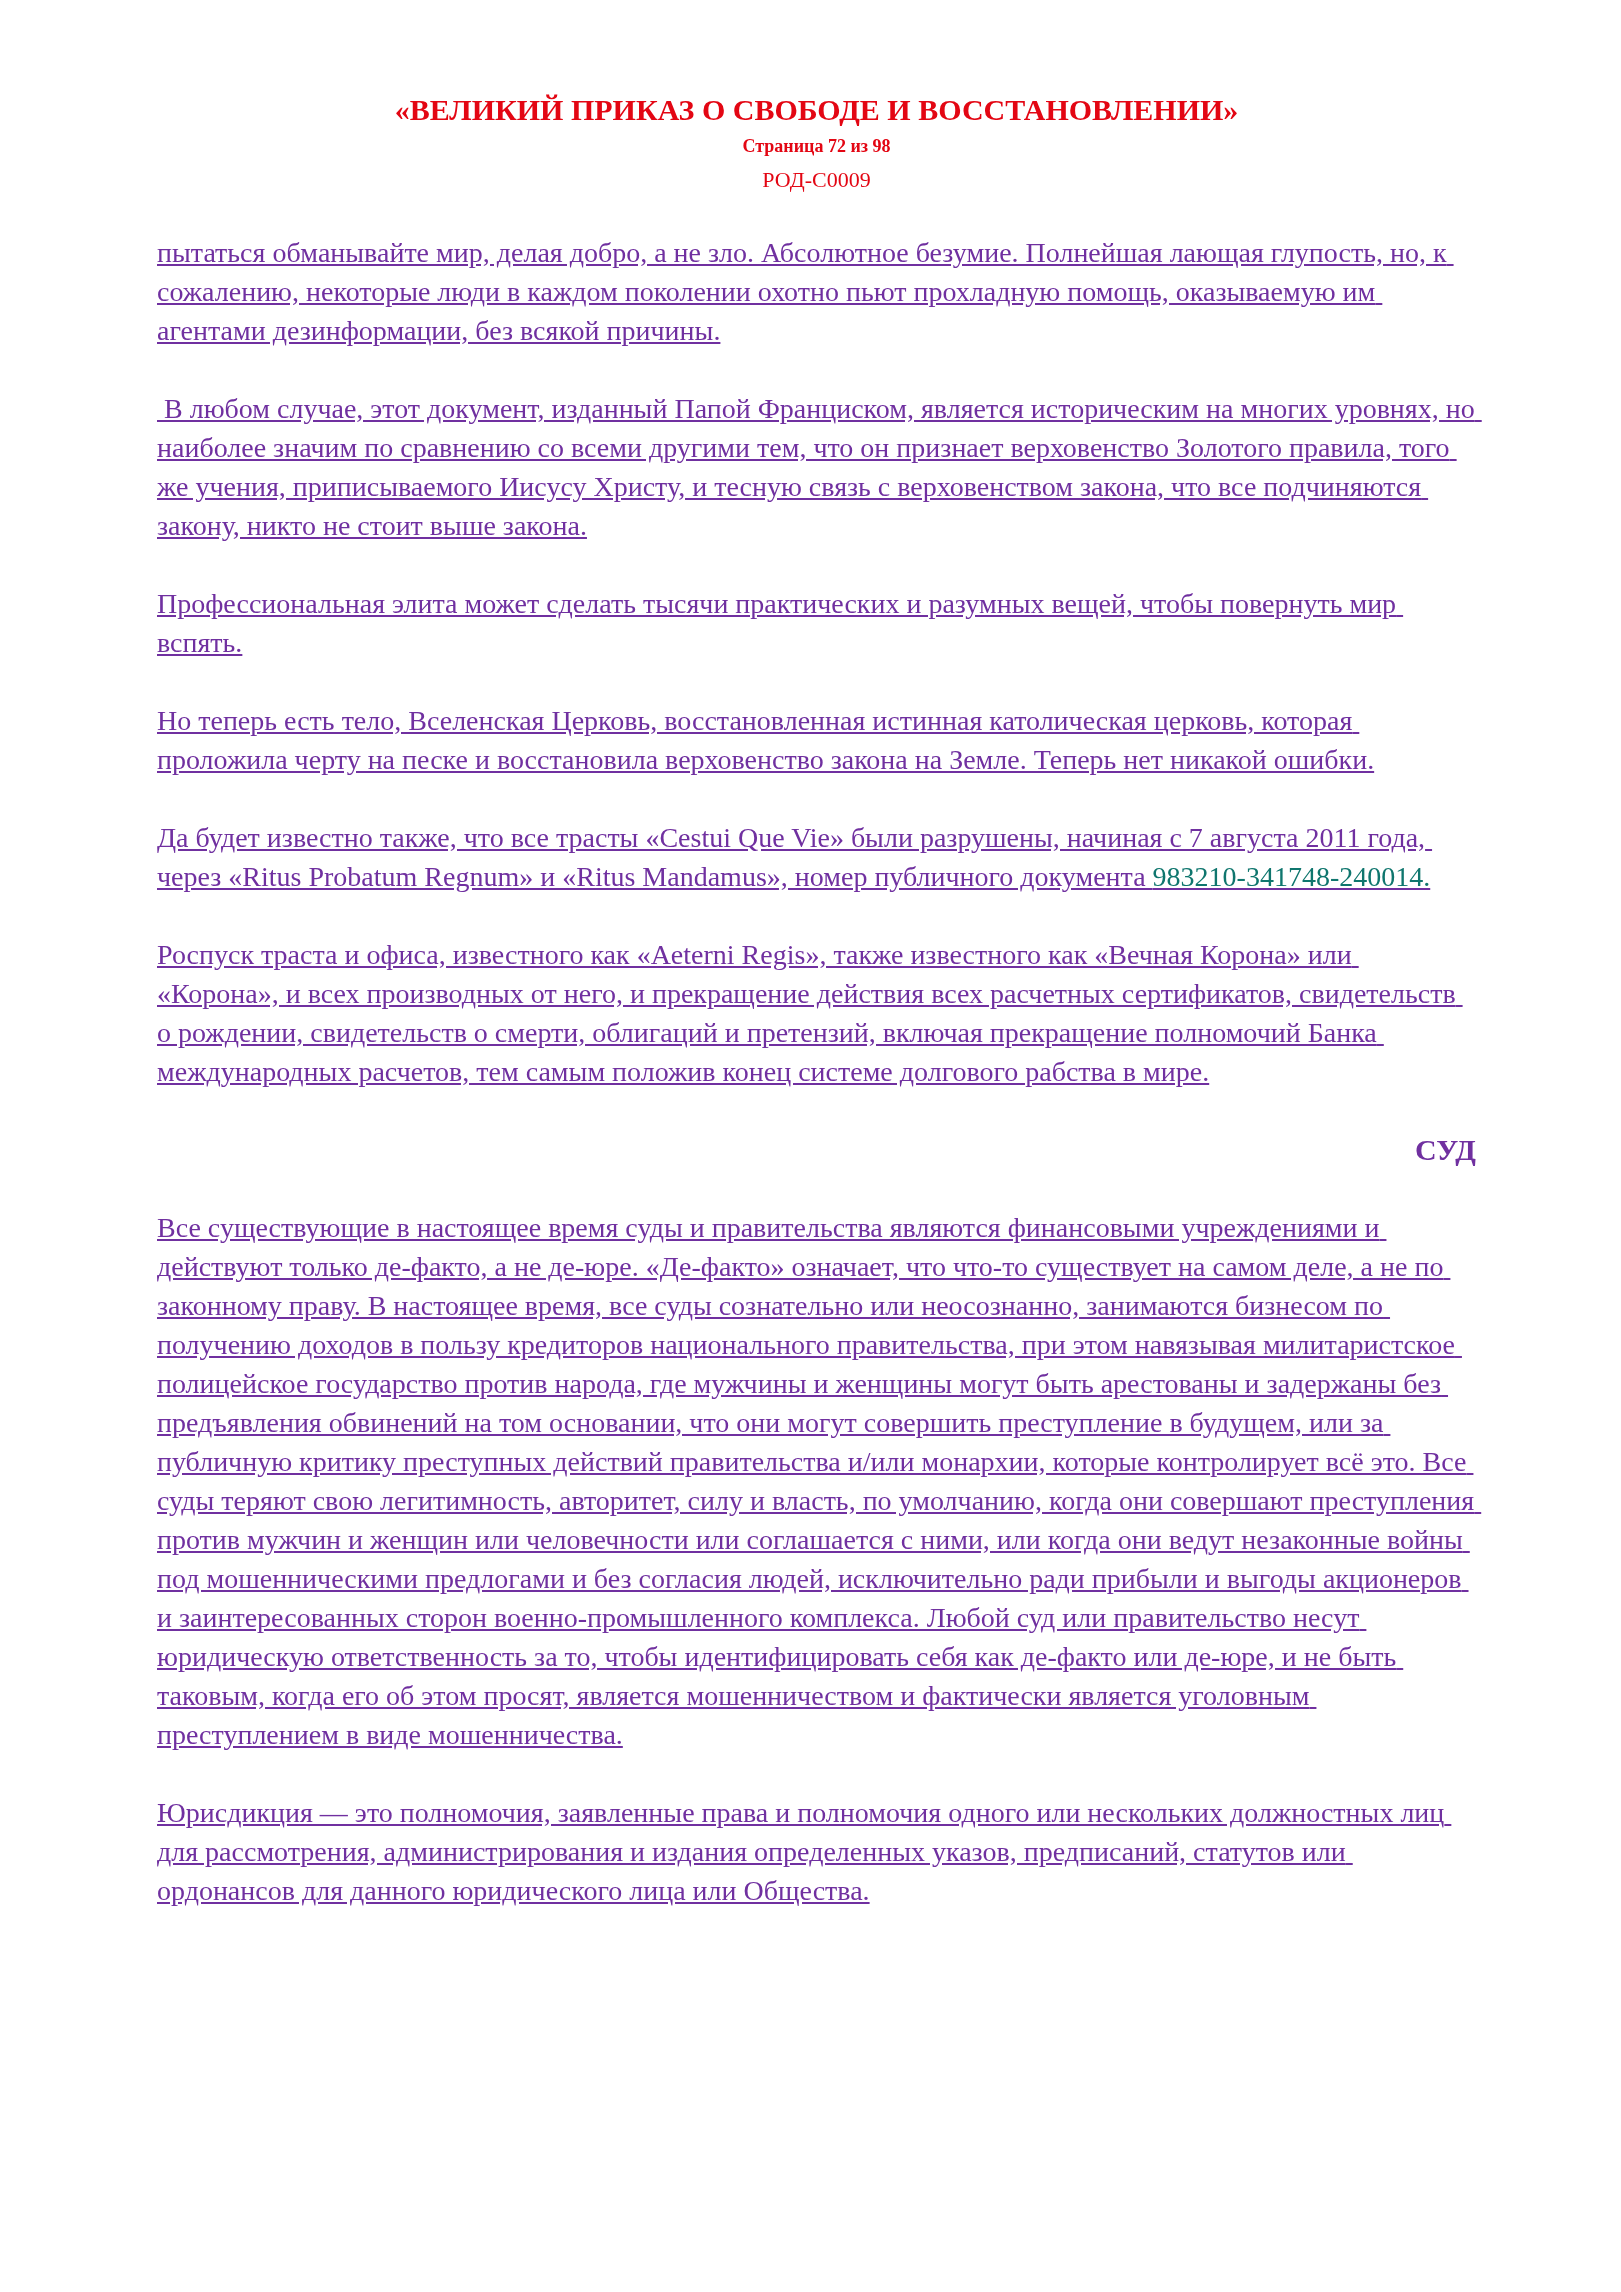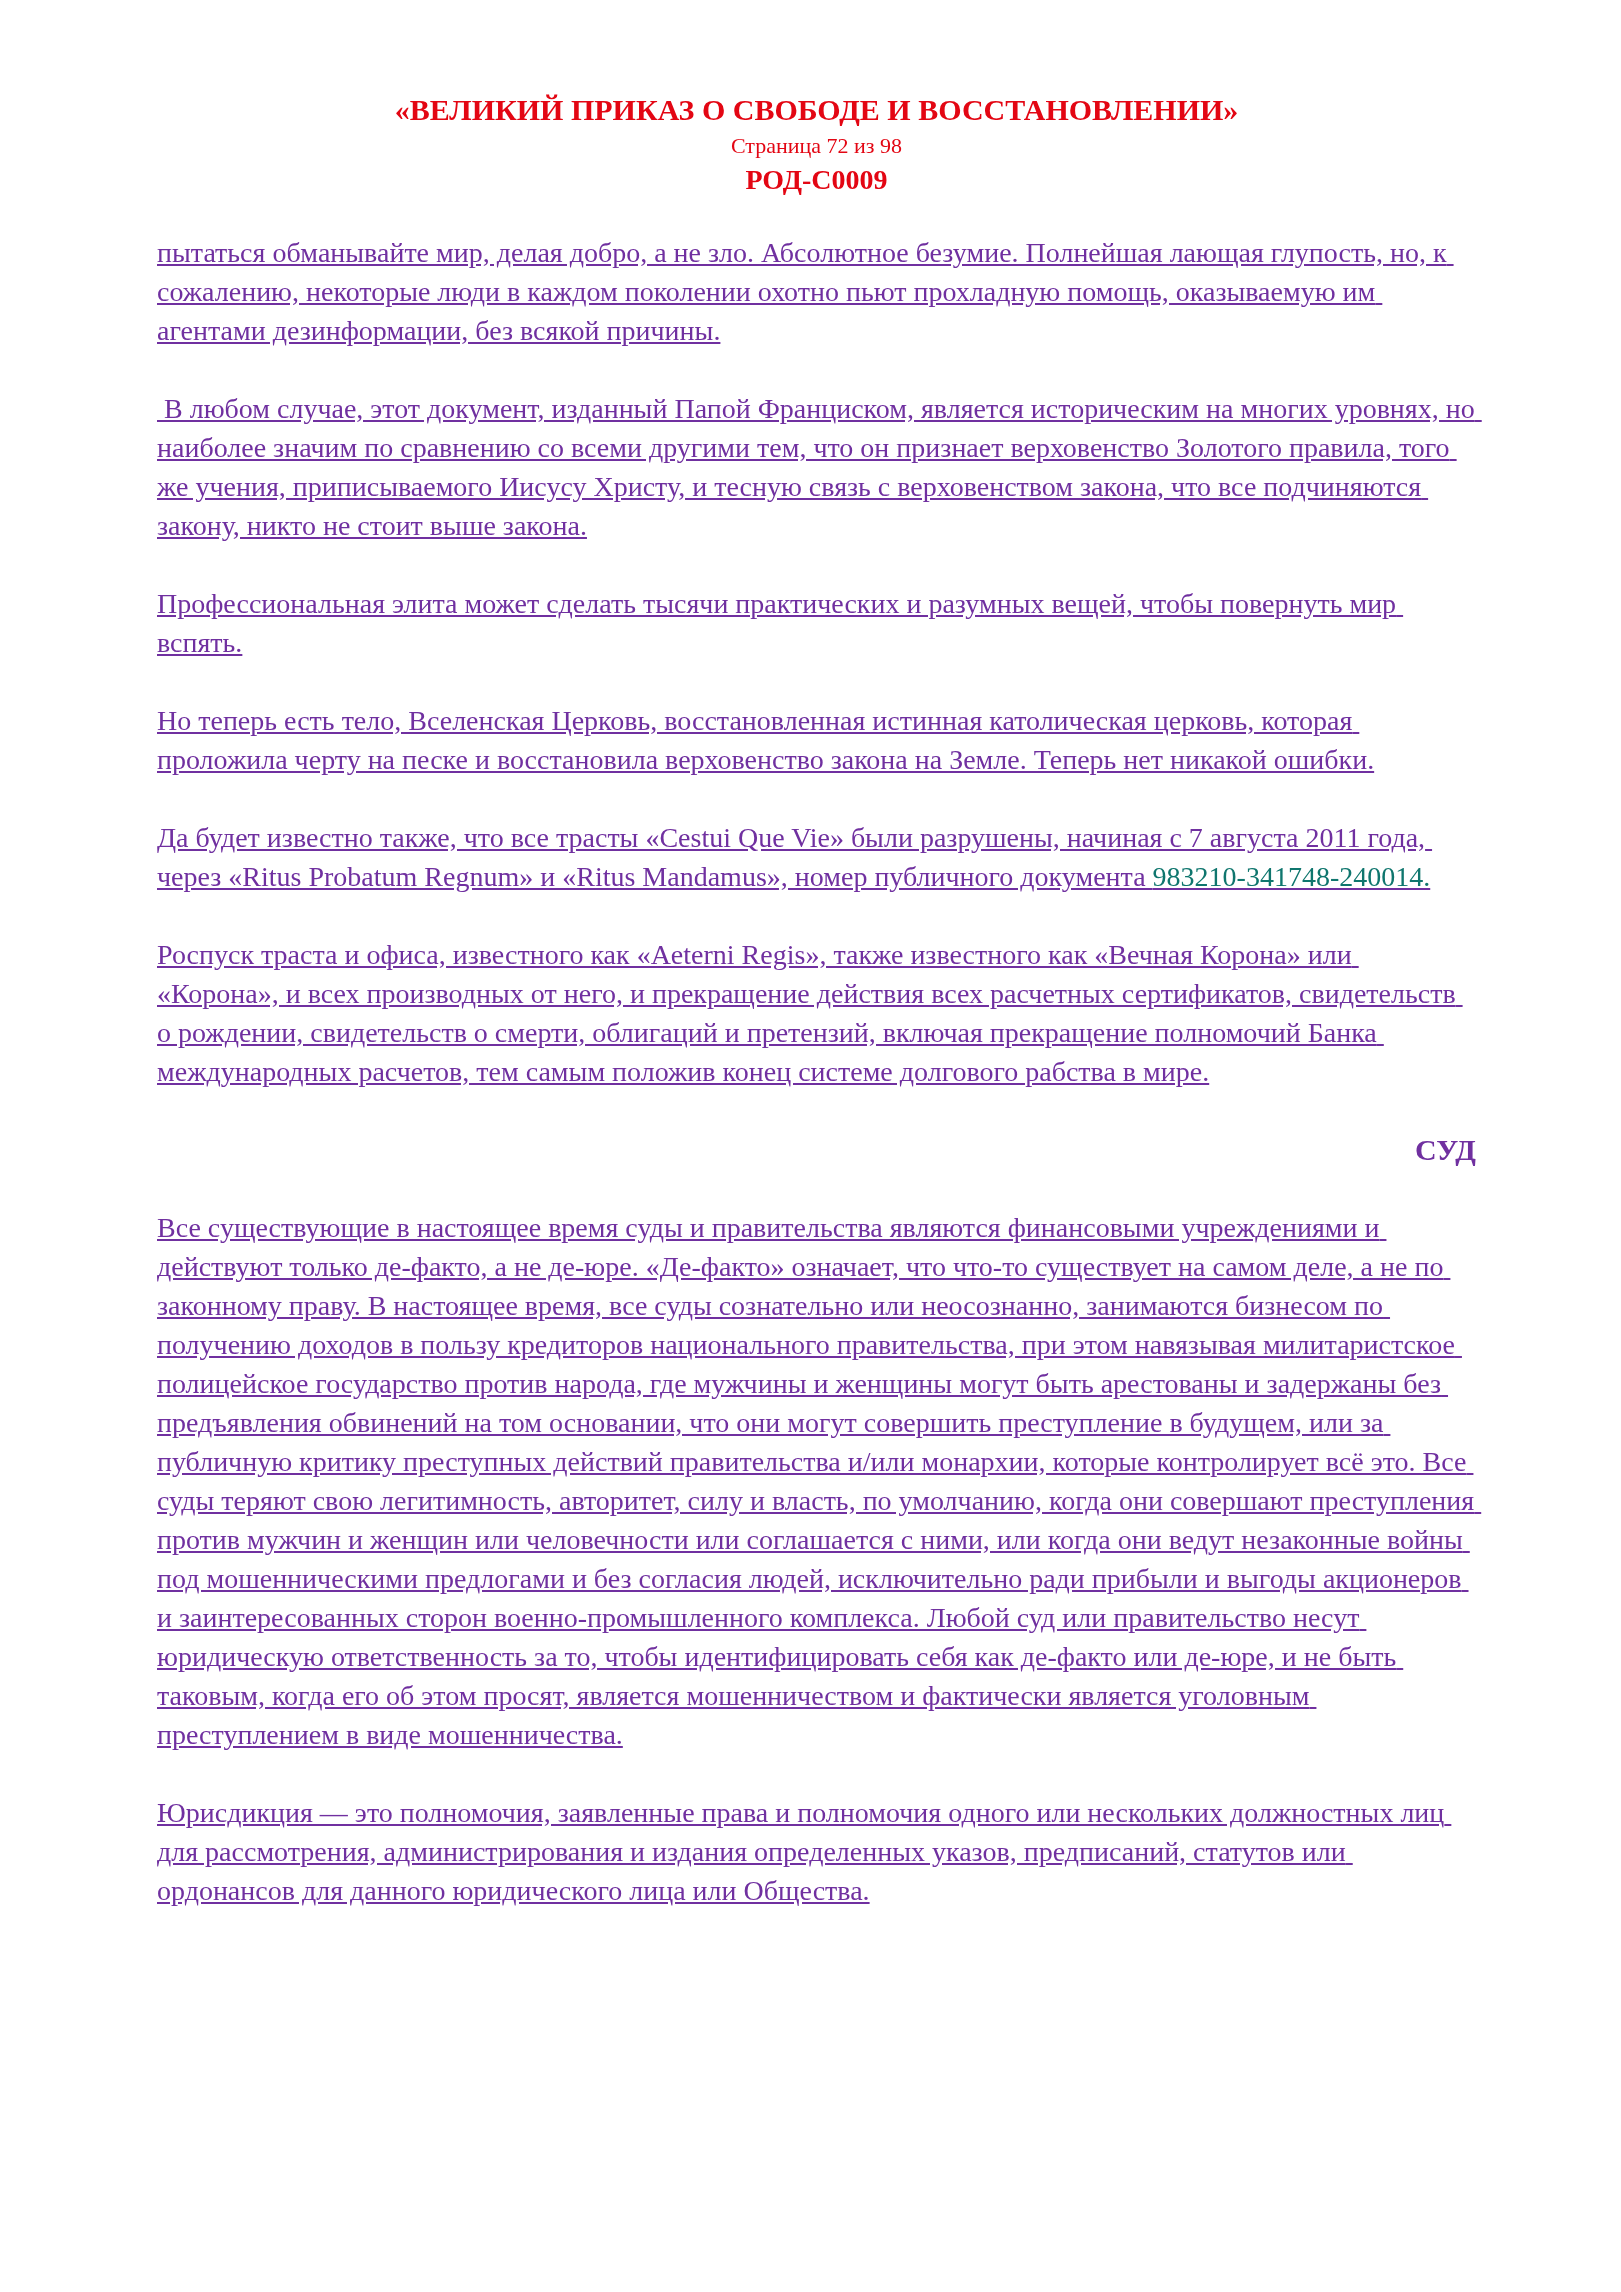--- a/index.html
+++ b/index.html
@@ -22,27 +22,27 @@
     text-align: center;
     color: #e30613;
   }
   .doc-title {
     font-size: 30px;
     font-weight: bold;
     line-height: 39px;
     letter-spacing: 0px;
   }
   .doc-pageinfo {
-    font-size: 22px;
-    font-weight: normal;
+    font-size: 18px;
+    font-weight: bold;
     line-height: 34px;
   }
   .doc-code {
-    font-size: 28px;
-    font-weight: bold;
+    font-size: 22px;
+    font-weight: normal;
     line-height: 34px;
   }
   .doc-body {
     margin-top: 36px;
     color: #7030A0;
     font-size: 28px;
     line-height: 39px;
     text-align: left;
   }
   .doc-body p {

